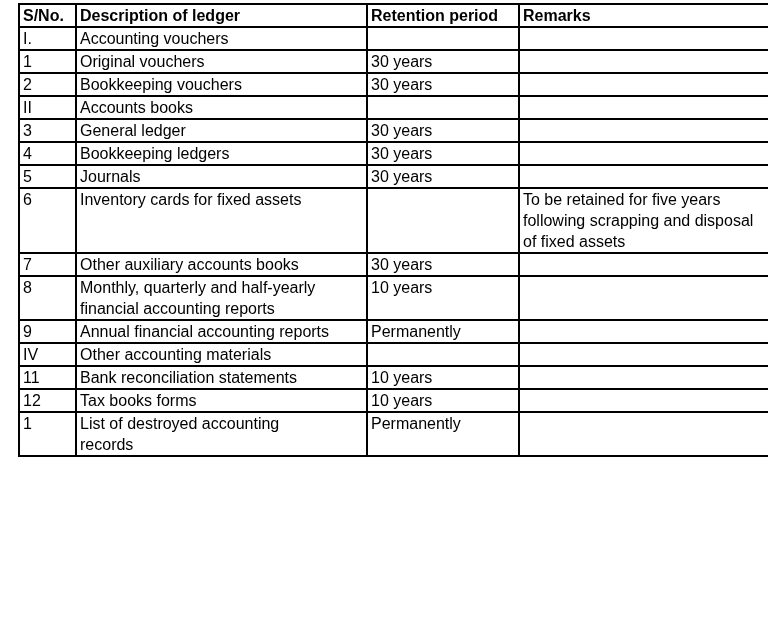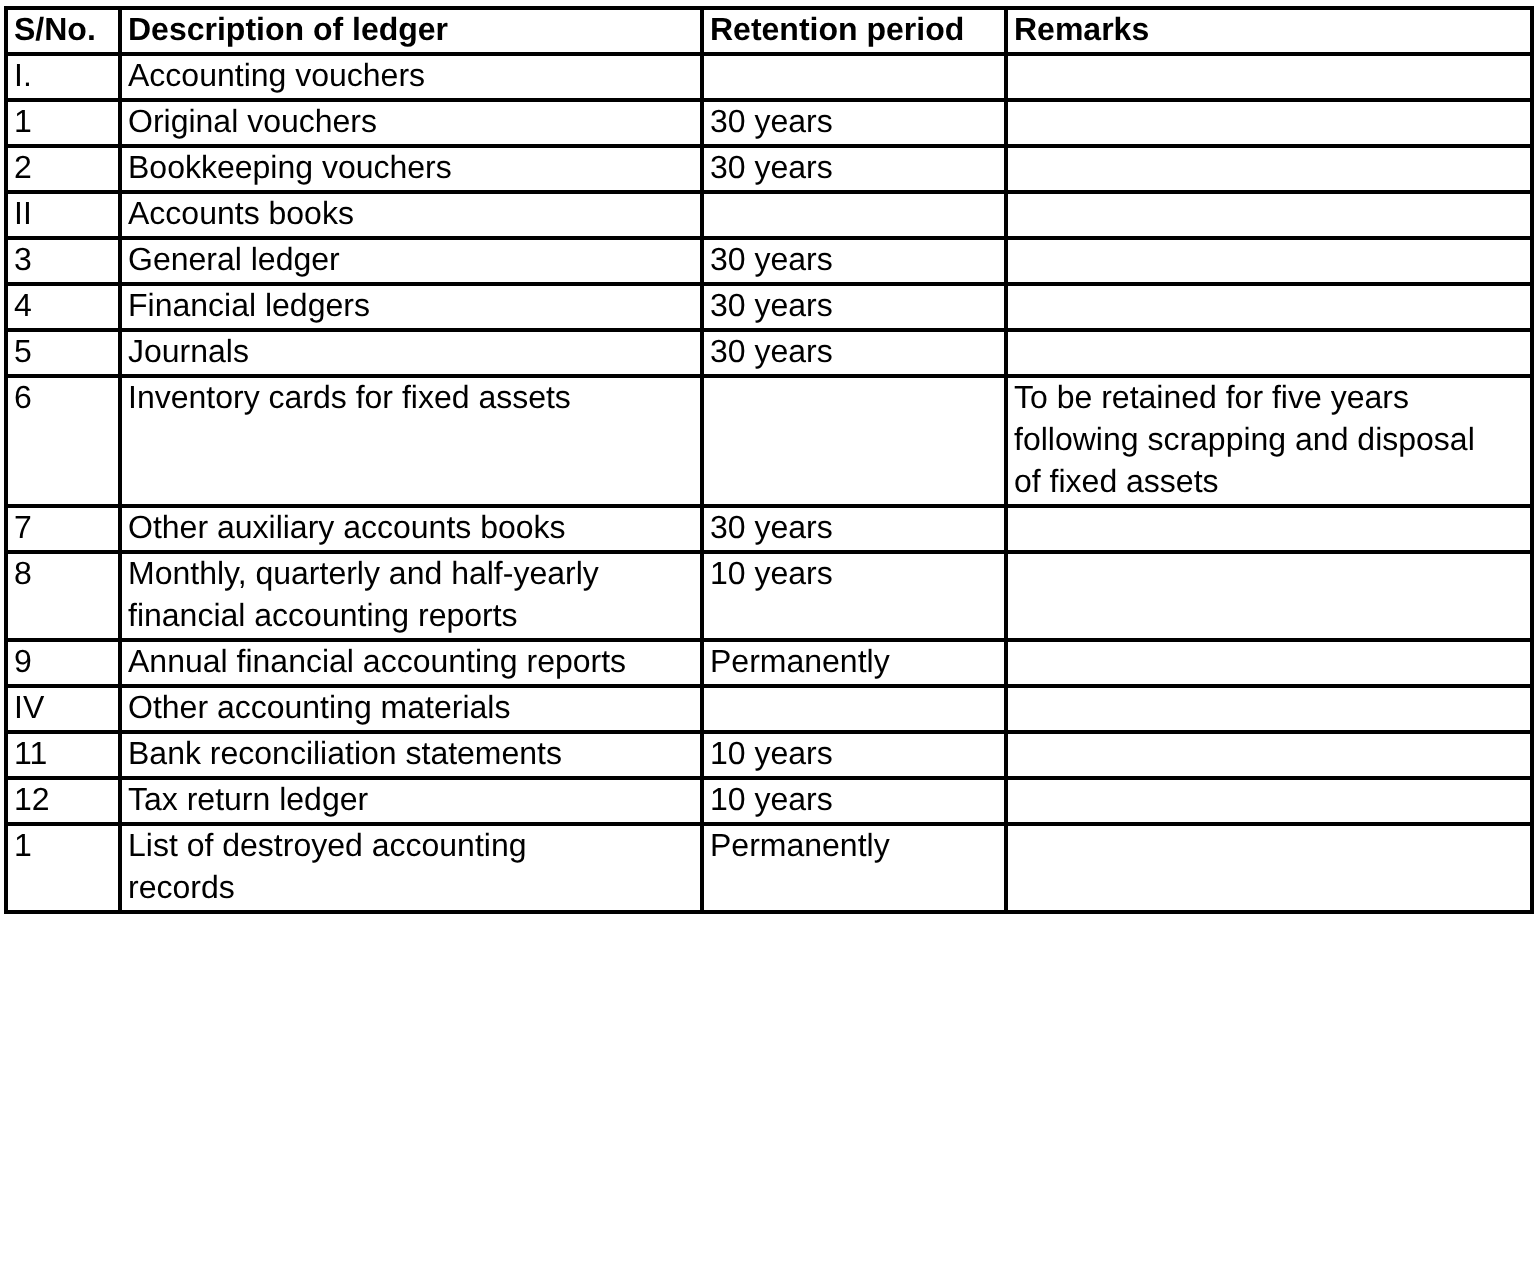--- a/index.html
+++ b/index.html
@@ -12,21 +12,21 @@
     margin: 0;
     padding: 0;
     width: 768px;
     height: 633px;
     overflow: hidden;
     background: var(--bg-color);
     font-family: "Liberation Sans", "DejaVu Sans", sans-serif;
     color: var(--text-color);
   }
   .page {
-    padding: 3px 3px 0 2px;
+    padding: 3px 3px 0 18px;
   }
   table.retention-table {
     border-collapse: collapse;
     width: 763px;
     table-layout: fixed;
   }
   table.retention-table th,
   table.retention-table td {
     border: 2px solid var(--border-color);
     font-size: 16px;
@@ -90,21 +90,21 @@
           <td></td>
         </tr>
         <tr>
           <td>3</td>
           <td>General ledger</td>
           <td>30 years</td>
           <td></td>
         </tr>
         <tr>
           <td>4</td>
-          <td>Financial ledgers</td>
+          <td>Bookkeeping ledgers</td>
           <td>30 years</td>
           <td></td>
         </tr>
         <tr>
           <td>5</td>
           <td>Journals</td>
           <td>30 years</td>
           <td></td>
         </tr>
         <tr>
@@ -141,21 +141,21 @@
           <td></td>
         </tr>
         <tr>
           <td>11</td>
           <td>Bank reconciliation statements</td>
           <td>10 years</td>
           <td></td>
         </tr>
         <tr>
           <td>12</td>
-          <td>Tax return ledger</td>
+          <td>Tax books forms</td>
           <td>10 years</td>
           <td></td>
         </tr>
         <tr>
           <td>1</td>
           <td>List of destroyed accounting
 records</td>
           <td>Permanently</td>
           <td></td>
         </tr>

